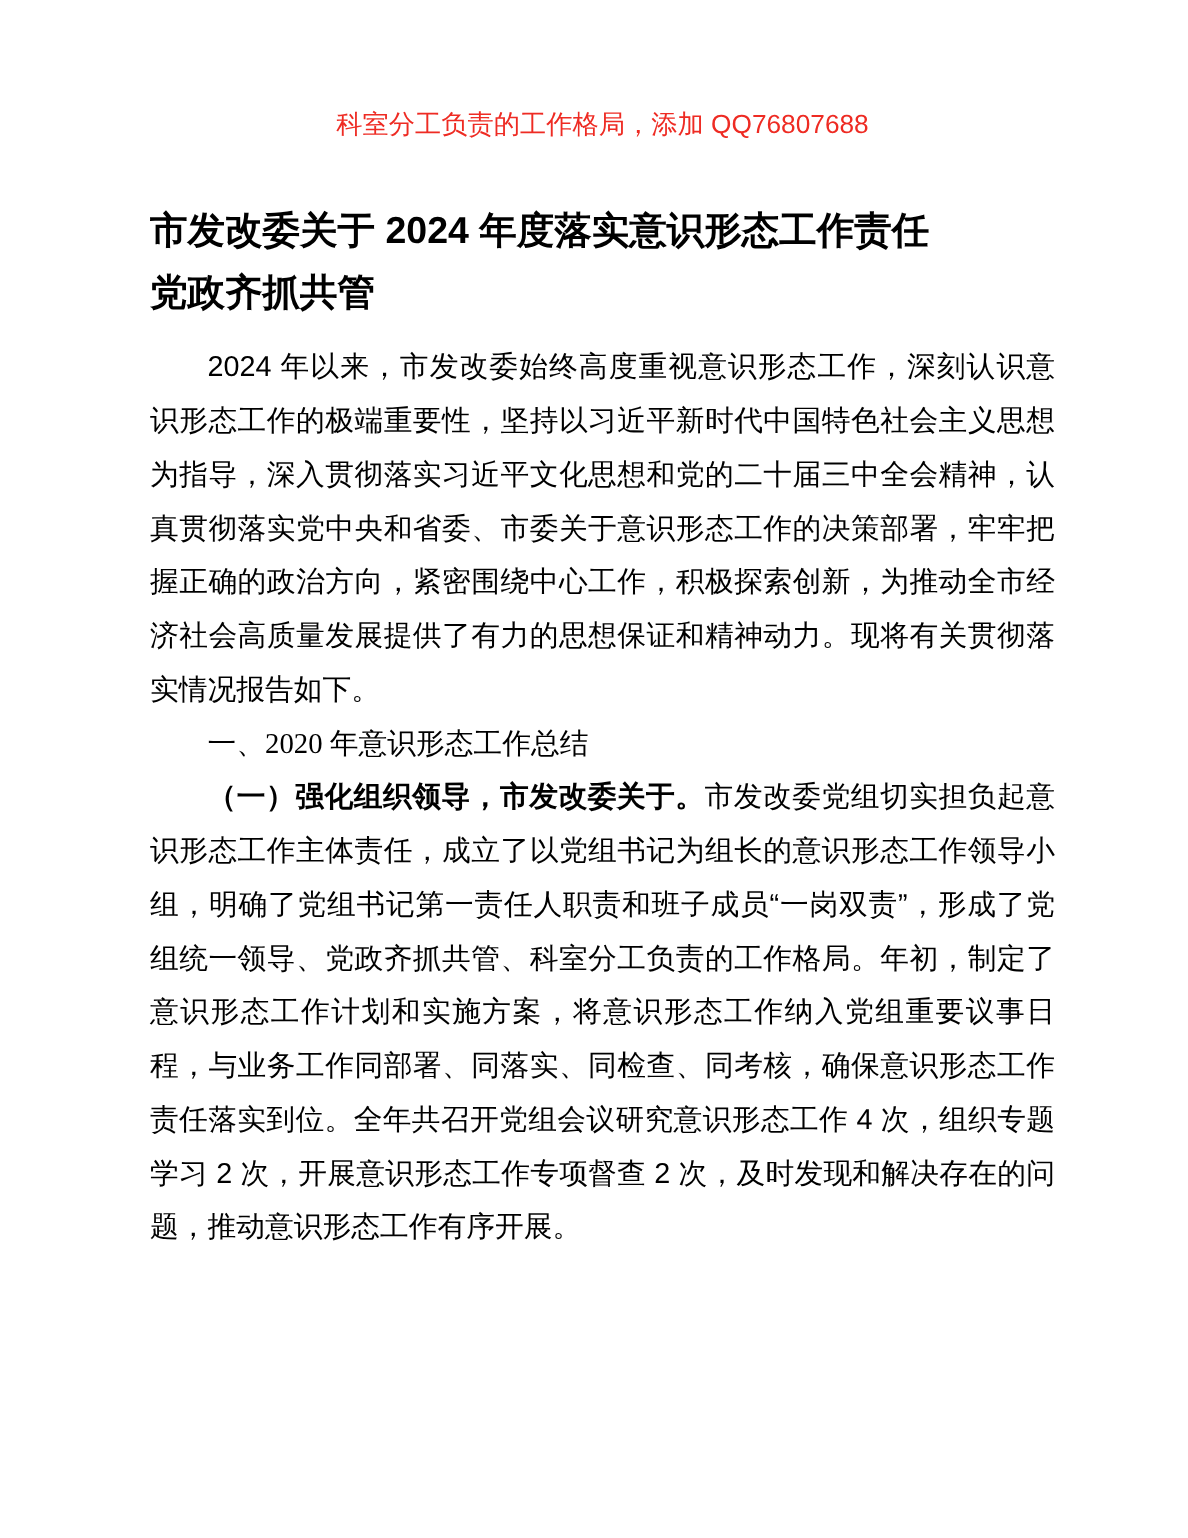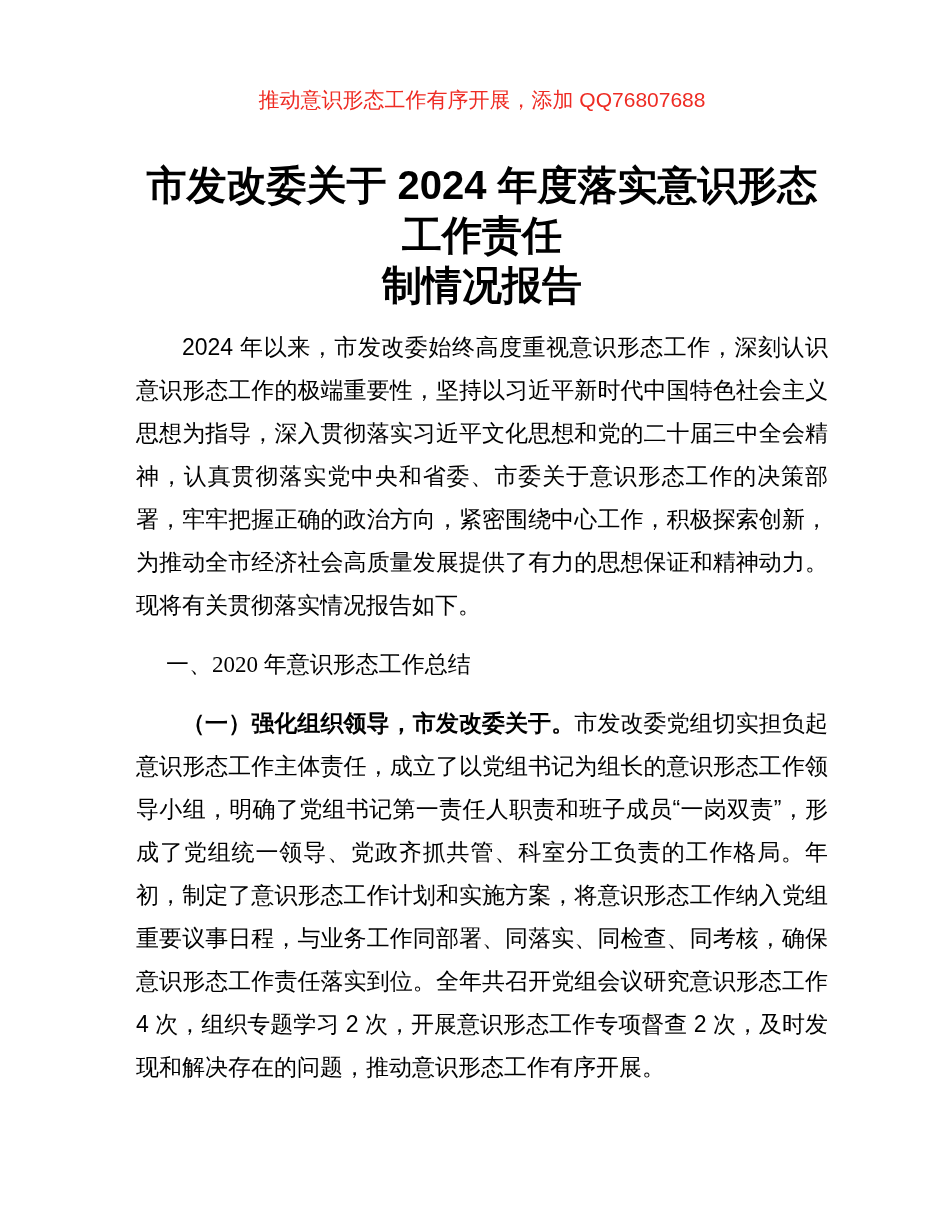--- a/index.html
+++ b/index.html
@@ -17,31 +17,30 @@
   }
   .notice {
     text-align: center;
     font-size: 21px;
     line-height: 28px;
     font-weight: 400;
     margin: 0 0 46px 0;
     font-family: "Liberation Sans", sans-serif;
   }
   .doc-title {
-    margin: 16px;
-    font-size: 40px;
+    margin: 0;
+    font-size: 30px;
     line-height: 50px;
     font-weight: 700;
-    text-align: center;
     font-family: "Liberation Sans", sans-serif;
   }
   .doc-title .title-line { display: block; }
   .doc-body { margin-top: 12px; }
   .para {
-    margin: 16px;
+    margin: 0;
     font-size: 23px;
     line-height: 43px;
     text-align: justify;
     text-justify: inter-character;
     text-indent: 2em;
     font-family: "Liberation Sans", sans-serif;
   }
   .heading1 {
     margin: 0;
     font-size: 23px;
@@ -49,25 +48,25 @@
     text-indent: 2em;
     font-weight: 400;
     font-family: "Liberation Serif", serif;
   }
   .lead { font-weight: 700; }
 </style>
 </head>
 <body>
 
 <div class="page">
-  <div class="notice" style="color: rgb(238, 43, 35);">推动意识形态工作有序开展，添加 QQ76807688</div>
+  <div class="notice" style="color: rgb(238, 43, 35);">科室分工负责的工作格局，添加 QQ76807688</div>
 
   <h1 class="doc-title" id="doc-title">
       <span class="title-line">市发改委关于 2024 年度落实意识形态工作责任</span>
-      <span class="title-line">制情况报告</span>
+      <span class="title-line">党政齐抓共管</span>
     </h1>
 
   <div class="doc-body" id="doc-body">
       <p class="para">2024 年以来，市发改委始终高度重视意识形态工作，深刻认识意识形态工作的极端重要性，坚持以习近平新时代中国特色社会主义思想为指导，深入贯彻落实习近平文化思想和党的二十届三中全会精神，认真贯彻落实党中央和省委、市委关于意识形态工作的决策部署，牢牢把握正确的政治方向，紧密围绕中心工作，积极探索创新，为推动全市经济社会高质量发展提供了有力的思想保证和精神动力。现将有关贯彻落实情况报告如下。</p>
       <p class="heading1">一、2020 年意识形态工作总结</p>
       <p class="para"><span class="lead">（一）强化组织领导，市发改委关于。</span>市发改委党组切实担负起意识形态工作主体责任，成立了以党组书记为组长的意识形态工作领导小组，明确了党组书记第一责任人职责和班子成员“一岗双责”，形成了党组统一领导、党政齐抓共管、科室分工负责的工作格局。年初，制定了意识形态工作计划和实施方案，将意识形态工作纳入党组重要议事日程，与业务工作同部署、同落实、同检查、同考核，确保意识形态工作责任落实到位。全年共召开党组会议研究意识形态工作 4 次，组织专题学习 2 次，开展意识形态工作专项督查 2 次，及时发现和解决存在的问题，推动意识形态工作有序开展。</p>
     </div>
 </div>
 
 </body></html>

